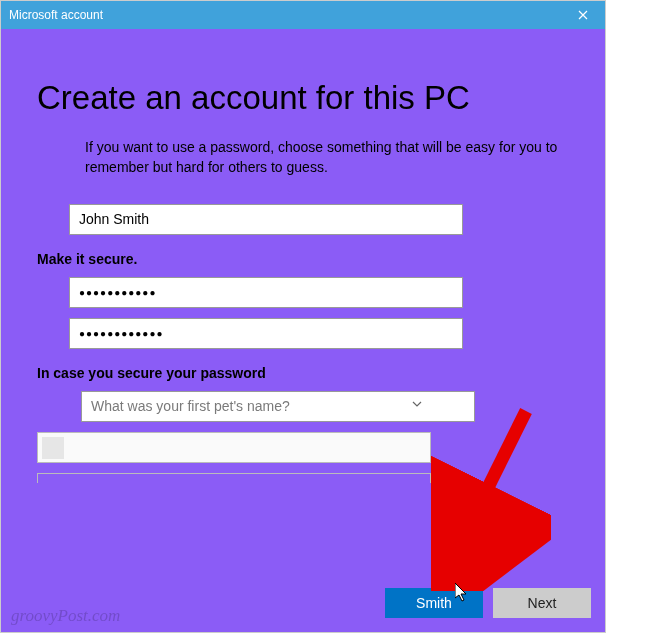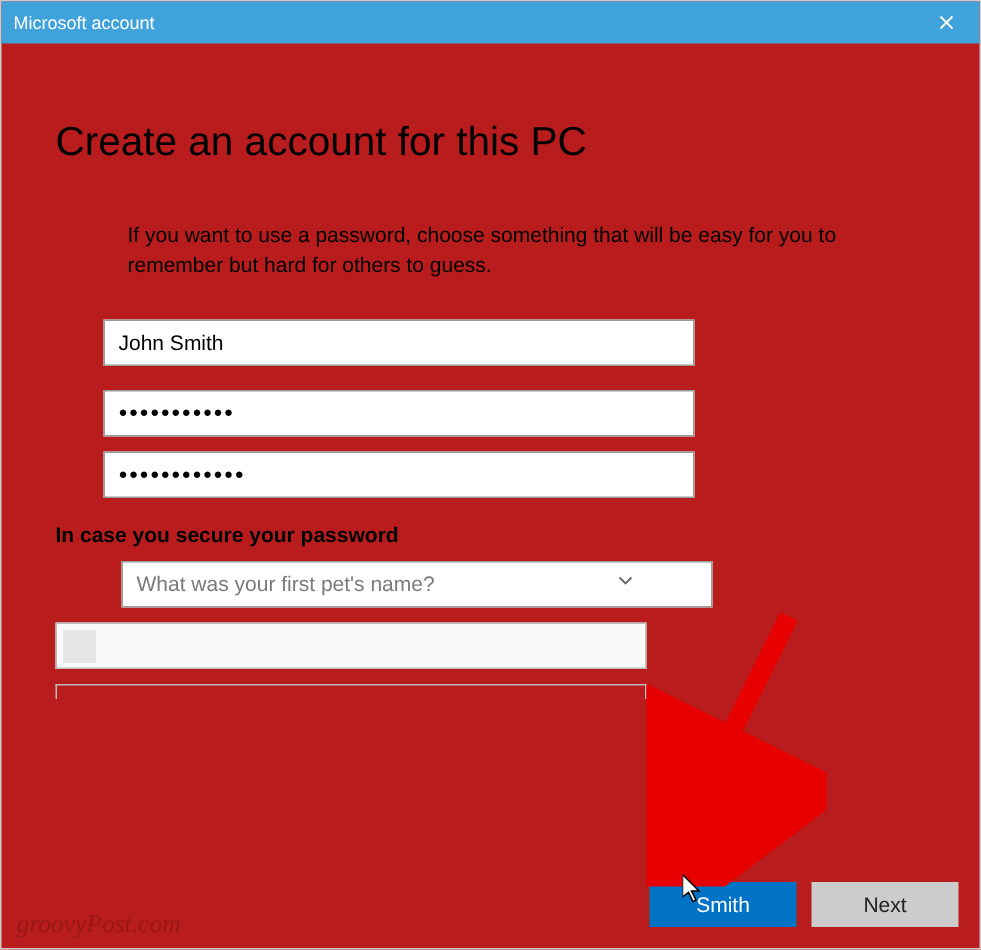--- a/index.html
+++ b/index.html
@@ -6,24 +6,24 @@
   body {
     font-family: "Segoe UI", Tahoma, sans-serif;
     background: #fff;
     width: 654px;
     height: 633px;
     overflow: hidden;
     position: relative;
   }
   .outer {
     border: 1px solid #ccc;
-    width: 654px;
+    width: 606px;
     height: 633px;
     position: relative;
-    background: #b91c1c;
+    background: #8b5cf6;
   }
   .titlebar {
     background: #40a2db;
     color: #fff;
     height: 28px;
     display: flex;
     align-items: center;
     padding-left: 8px;
     font-size: 12px;
     position: relative;
@@ -35,23 +35,23 @@
     display: flex; align-items: center; justify-content: center;
     font-size: 14px;
     color: #fff;
   }
   .content {
     padding: 50px 36px 0 36px;
     color: #000;
   }
   h1 {
     font-weight: 400;
-    font-size: 27px;
-    color: #000;
-    margin-bottom: 36px;
+    font-size: 33px;
+    color: #000;
+    margin-bottom: 20px;
   }
   .desc {
     font-size: 14px;
     color: #000;
     line-height: 1.45;
     margin-bottom: 26px;
     margin-left: 48px;
   }
   .label {
     font-weight: 600;
@@ -174,20 +174,21 @@
         </svg>
     </div>
   </div>
 
   <div class="content">
     <h1>Create an account for this PC</h1>
     <p class="desc">If you want to use a password, choose something that will be easy for you to remember but hard for others to guess.</p>
 
     <input class="field" type="text" value="John Smith" style="">
 
+    <div class="label">Make it secure.</div>
     <div class="field tight dots" style="display:flex;align-items:center;">
         <span>●●●●●●●●●●●</span>
       </div>
     <div class="field dots" style="display:flex;align-items:center;">
         <span>●●●●●●●●●●●●</span>
       </div>
 
     <div class="label">In case you secure your password</div>
     <div class="select-wrap">
       <div class="select">

